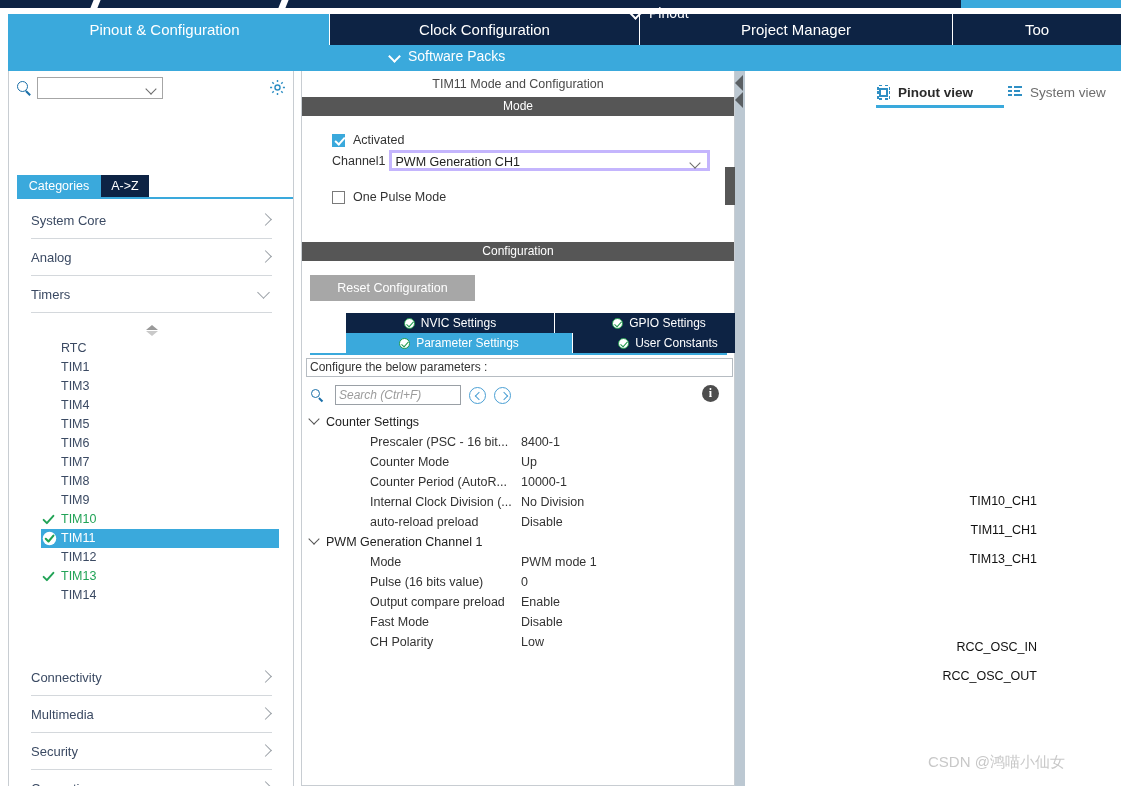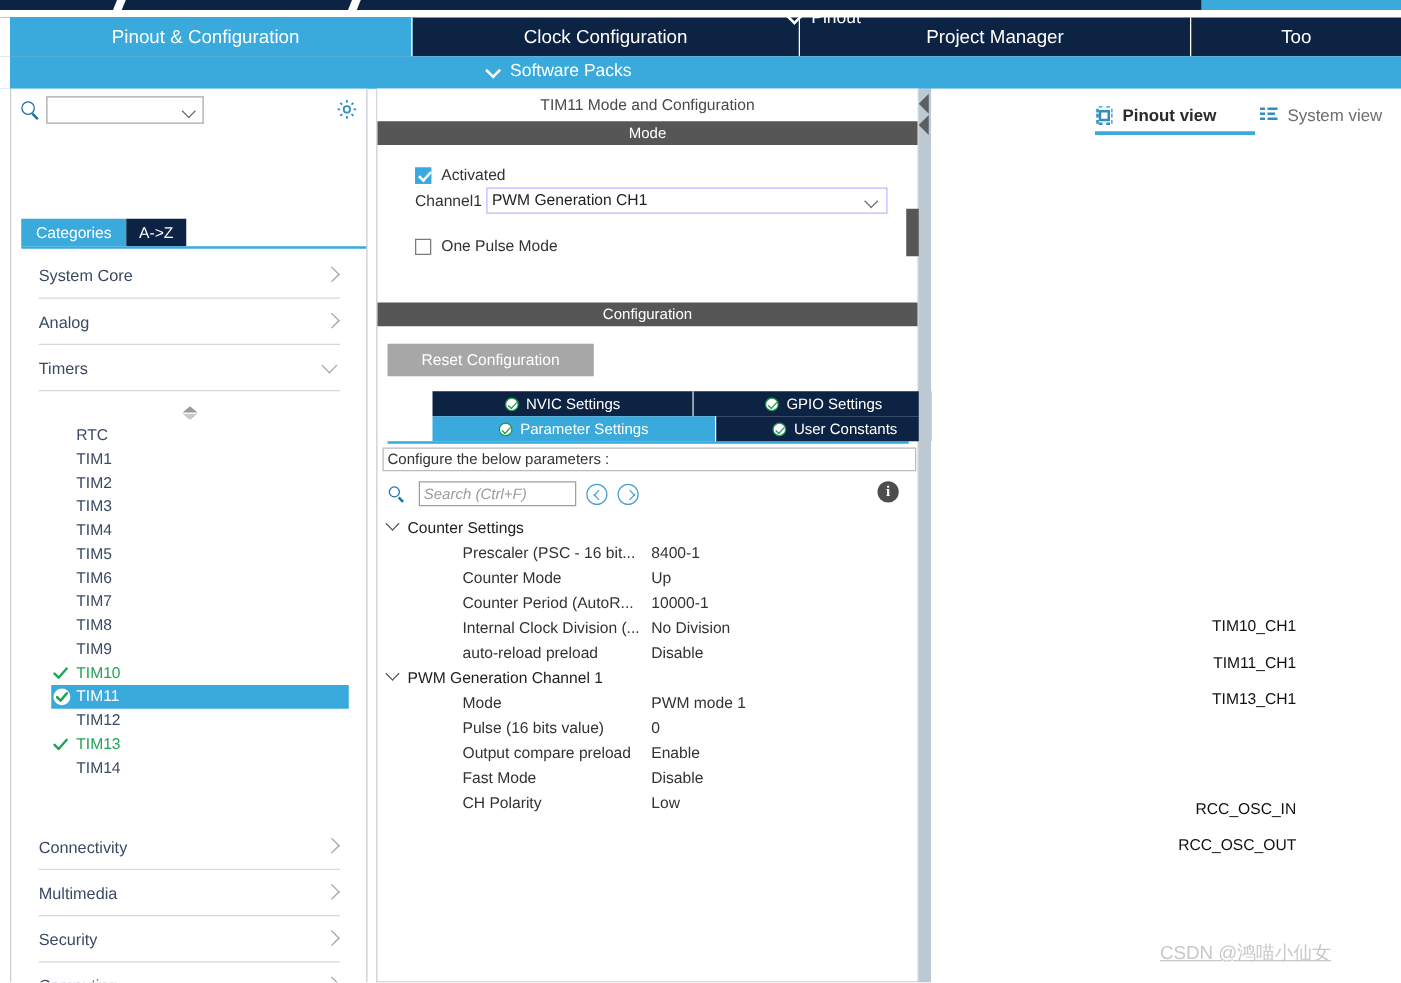--- a/index.html
+++ b/index.html
@@ -209,21 +209,21 @@
   .chkbox.on::after {
     content: ""; position: absolute; left: 3.5px; top: 0.5px;
     width: 4px; height: 8px;
     border-right: 2px solid #ffffff; border-bottom: 2px solid #ffffff;
     transform: rotate(42deg);
   }
   .chk-label { font-size: 12.5px; color: #333; }
   .ch-row { display: flex; align-items: center; }
   .ch-label { font-size: 12.5px; color: #333; margin-right: 3px; }
   .ch-select {
-    width: 321px; height: 21px; border: 1px solid #c4b5fd; background: #fff;
+    width: 321px; height: 21px; border: 3px solid #c4b5fd; background: #fff;
     position: relative; font-size: 12.5px; color: #222;
     line-height: 19px; padding-left: 4px;
   }
   .ch-select .cb-arrow {
     position: absolute; right: 8px; top: 6px; width: 8px; height: 8px;
     border-right: 1.6px solid #6b6b6b; border-bottom: 1.6px solid #6b6b6b;
     transform: rotate(45deg);
   }
   .opm-row { margin-top: 16px; }
 
@@ -368,21 +368,21 @@
     overflow: hidden;
   }
   .pinlabel {
     position: absolute; right: 84px; font-size: 12.5px; color: #111;
     white-space: nowrap; text-align: right;
   }
 
   .watermark {
     position: absolute; left: 928px; top: 753px;
     font-size: 15px; color: #c8c8c8; white-space: nowrap;
-    z-index: 40; pointer-events: none; text-decoration: underline;
+    z-index: 40; pointer-events: none;
   }
 </style>
 </head>
 <body>
 
 <div id="app">
 
   <div class="menu-strip">
     <div class="menu-ghost" style="left:92px"></div>
     <div class="menu-ghost" style="left:280px"></div>
@@ -448,21 +448,20 @@
     <div class="timer-scroll-arrows" id="tim-spin" style="top:252px">
       <span>
         <span class="spinner-up"></span>
         <span class="spinner-dn"></span>
       </span>
     </div>
 
     <div class="tim-list" id="tim-list" style="top:268px">
         <div class="tim-row"><span>RTC</span></div>
         <div class="tim-row"><span>TIM1</span></div>
-        <div class="tim-row"><span>TIM2</span></div>
         <div class="tim-row"><span>TIM3</span></div>
         <div class="tim-row"><span>TIM4</span></div>
         <div class="tim-row"><span>TIM5</span></div>
         <div class="tim-row"><span>TIM6</span></div>
         <div class="tim-row"><span>TIM7</span></div>
         <div class="tim-row"><span>TIM8</span></div>
         <div class="tim-row"><span>TIM9</span></div>
         <div class="tim-row used"><span class="tick"><svg width="13" height="13" viewBox="0 0 16 16">
               <path d="M2 8.5 L6 12.5 L14 3.5" stroke="#22a357" stroke-width="2.4" fill="none" stroke-linecap="round" stroke-linejoin="round"></path>
             </svg></span><span>TIM10</span></div>

